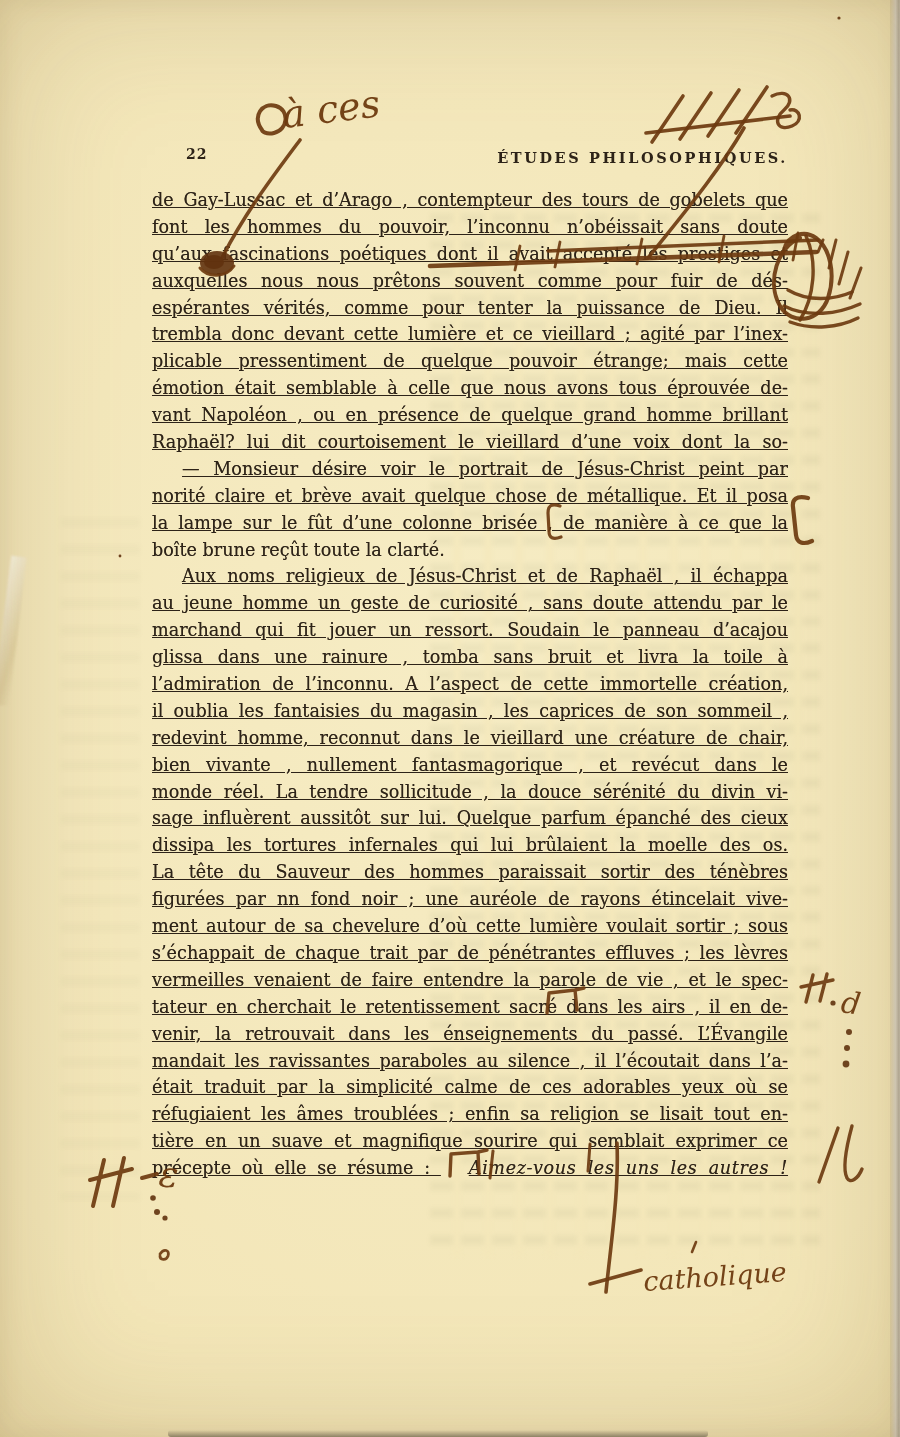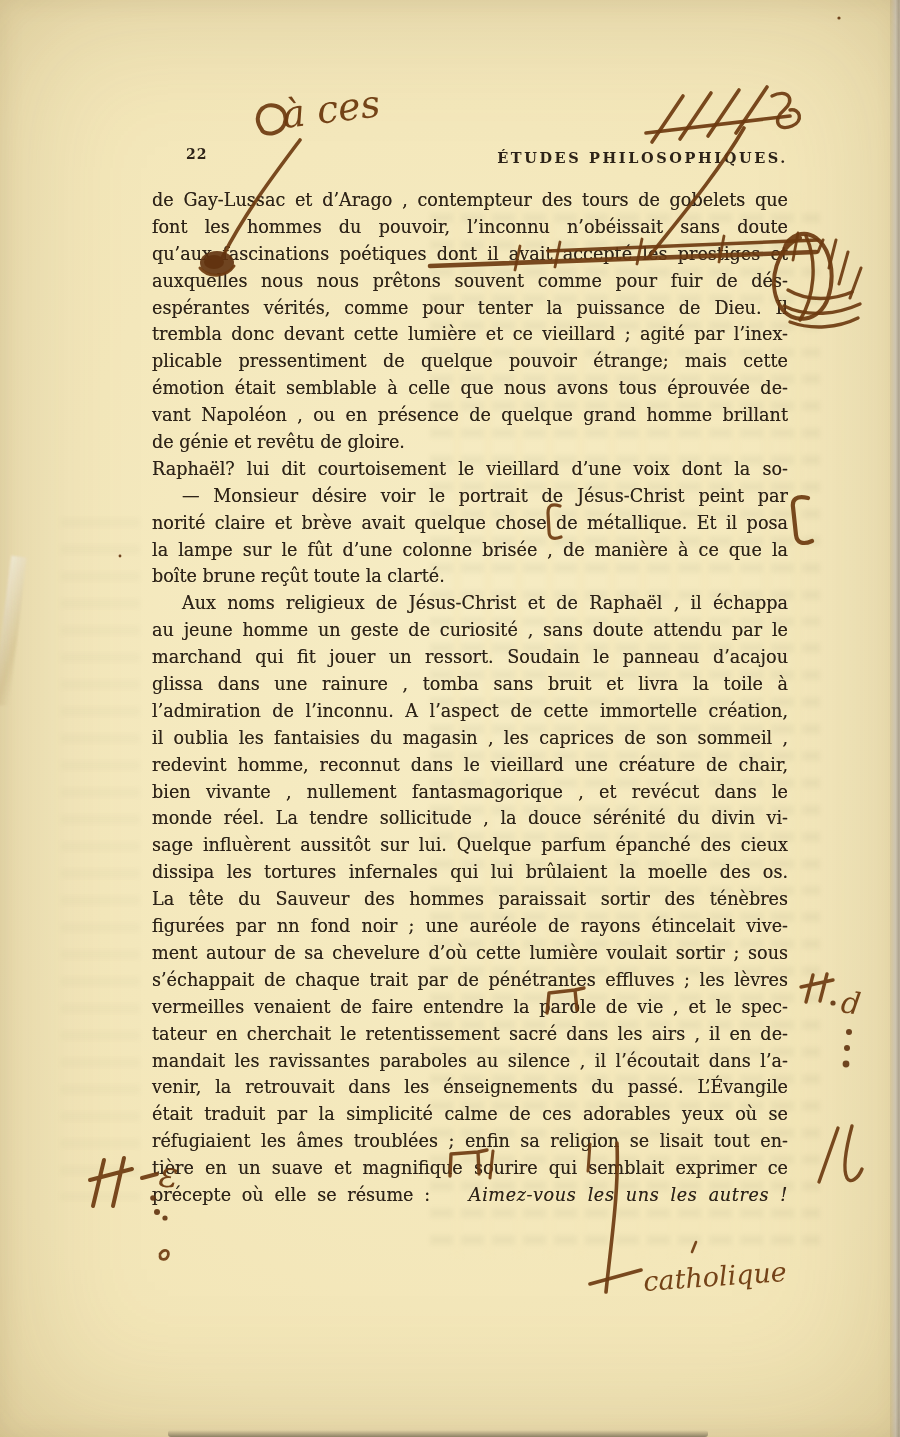--- a/index.html
+++ b/index.html
@@ -32,21 +32,21 @@
   
   .pagenum{position:absolute;left:186px;top:146px;font-size:14px;font-weight:600;
     color:#2d2318;letter-spacing:1px;}
   .runtitle{position:absolute;left:152px;top:149px;width:636px;text-align:right;
     font-size:14.5px;font-weight:700;letter-spacing:2.6px;color:#2d2318;}
 
   
   .text-block{position:absolute;left:152px;top:187px;width:636px;color:#2d2318;}
   .line{font-size:17.6px;line-height:26.9px;height:26.9px;white-space:nowrap;
     text-shadow:0 0 .4px rgba(45,35,24,.6);}
-  .line.j{white-space:normal;text-align:justify;}
+  .line.j{white-space:normal;text-align:justify;text-decoration:underline;}
   .line.j::after{content:"";display:inline-block;width:100%;height:0;}
   .line.ind{text-indent:30px;}
   .em{font-style:italic;letter-spacing:.6px;margin-left:28px;}
 
   
   svg.hand{position:absolute;left:0;top:0;pointer-events:none;}
   .hw{stroke:#6e3b10;stroke-linecap:round;stroke-linejoin:round;fill:none;opacity:.92;}
   .hwf{fill:#60320e;stroke:none;opacity:.9;}
   text.hwt{fill:#6e3b10;font-family:"DejaVu Serif","Liberation Serif",serif;
     font-style:italic;opacity:.95;}
@@ -66,21 +66,20 @@
   <div class="text-block">
       <div class="line j">de Gay-Lussac et d’Arago , contempteur des tours de gobelets que</div>
       <div class="line j">font les hommes du pouvoir, l’inconnu n’obéissait sans doute</div>
       <div class="line j">qu’aux fascinations poétiques dont il avait accepté les prestiges et</div>
       <div class="line j">auxquelles nous nous prêtons souvent comme pour fuir de dés-</div>
       <div class="line j">espérantes vérités, comme pour tenter la puissance de Dieu. Il</div>
       <div class="line j">trembla donc devant cette lumière et ce vieillard ; agité par l’inex-</div>
       <div class="line j">plicable pressentiment de quelque pouvoir étrange; mais cette</div>
       <div class="line j">émotion était semblable à celle que nous avons tous éprouvée de-</div>
       <div class="line j">vant Napoléon , ou en présence de quelque grand homme brillant</div>
-      <div class="line">de génie et revêtu de gloire.</div>
       <div class="line j">Raphaël? lui dit courtoisement le vieillard d’une voix dont la so-</div>
       <div class="line j ind">— Monsieur désire voir le portrait de Jésus-Christ peint par</div>
       <div class="line j">norité claire et brève avait quelque chose de métallique. Et il posa</div>
       <div class="line j">la lampe sur le fût d’une colonne brisée , de manière à ce que la</div>
       <div class="line">boîte brune reçût toute la clarté.</div>
       <div class="line j ind">Aux noms religieux de Jésus-Christ et de Raphaël , il échappa</div>
       <div class="line j">au jeune homme un geste de curiosité , sans doute attendu par le</div>
       <div class="line j">marchand qui fit jouer un ressort. Soudain le panneau d’acajou</div>
       <div class="line j">glissa dans une rainure , tomba sans bruit et livra la toile à</div>
       <div class="line j">l’admiration de l’inconnu. A l’aspect de cette immortelle création,</div>
@@ -89,22 +88,22 @@
       <div class="line j">bien vivante , nullement fantasmagorique , et revécut dans le</div>
       <div class="line j">monde réel. La tendre sollicitude , la douce sérénité du divin vi-</div>
       <div class="line j">sage influèrent aussitôt sur lui. Quelque parfum épanché des cieux</div>
       <div class="line j">dissipa les tortures infernales qui lui brûlaient la moelle des os.</div>
       <div class="line j">La tête du Sauveur des hommes paraissait sortir des ténèbres</div>
       <div class="line j">figurées par nn fond noir ; une auréole de rayons étincelait vive-</div>
       <div class="line j">ment autour de sa chevelure d’où cette lumière voulait sortir ; sous</div>
       <div class="line j">s’échappait de chaque trait par de pénétrantes effluves ; les lèvres</div>
       <div class="line j">vermeilles venaient de faire entendre la parole de vie , et le spec-</div>
       <div class="line j">tateur en cherchait le retentissement sacré dans les airs , il en de-</div>
+      <div class="line j">venir, la retrouvait dans les énseignements du passé. L’Évangile</div>
       <div class="line j">mandait les ravissantes paraboles au silence , il l’écoutait dans l’a-</div>
-      <div class="line j">venir, la retrouvait dans les énseignements du passé. L’Évangile</div>
       <div class="line j">était traduit par la simplicité calme de ces adorables yeux où se</div>
       <div class="line j">réfugiaient les âmes troublées ; enfin sa religion se lisait tout en-</div>
       <div class="line j">tière en un suave et magnifique sourire qui semblait exprimer ce</div>
       <div class="line j"><span>précepte où elle se résume : </span><span class="em">Aimez-vous les uns les autres !</span></div>
     </div>
 
   <svg class="hand" width="900" height="1437" viewBox="0 0 900 1437">
 
     <g>
       <path class="hw" stroke-width="4" d="M262 130 c -10 -14 0 -28 14 -24 c 14 4 12 24 -2 27 c -8 2 -12 -2 -12 -3"></path>

